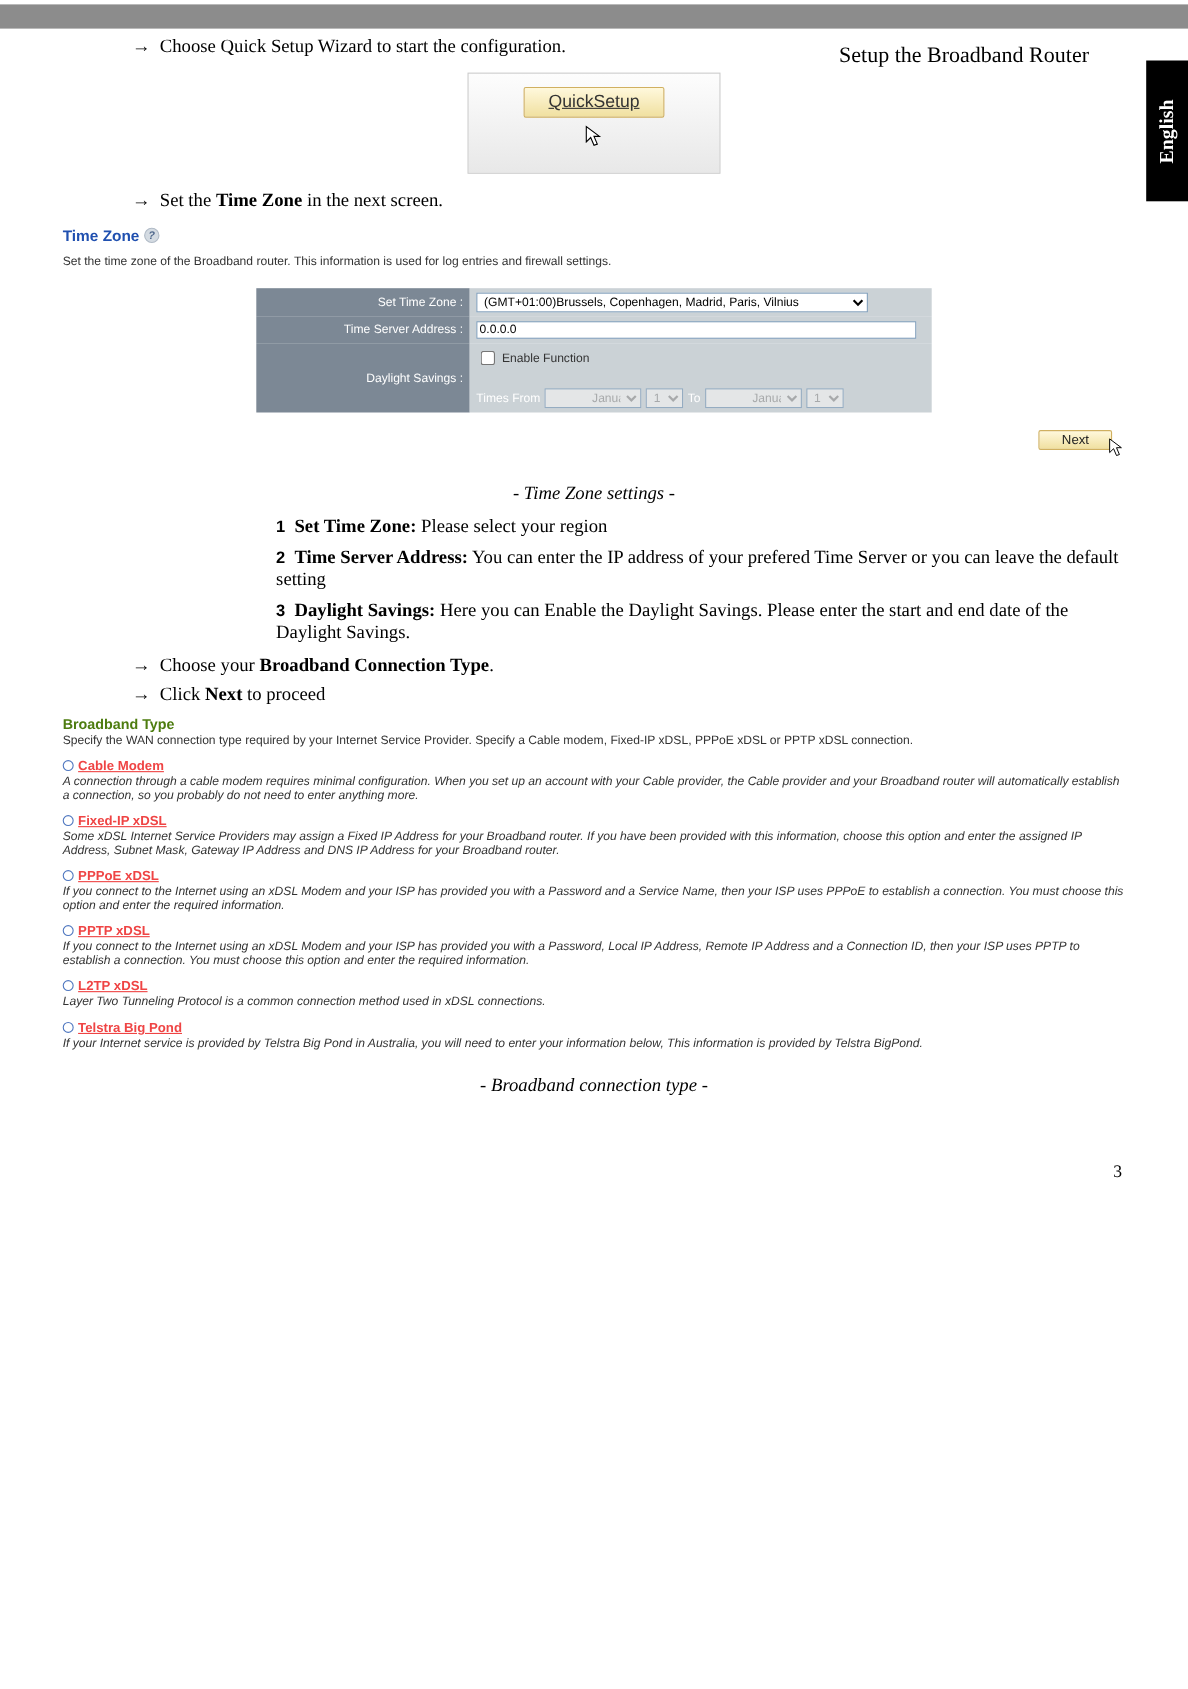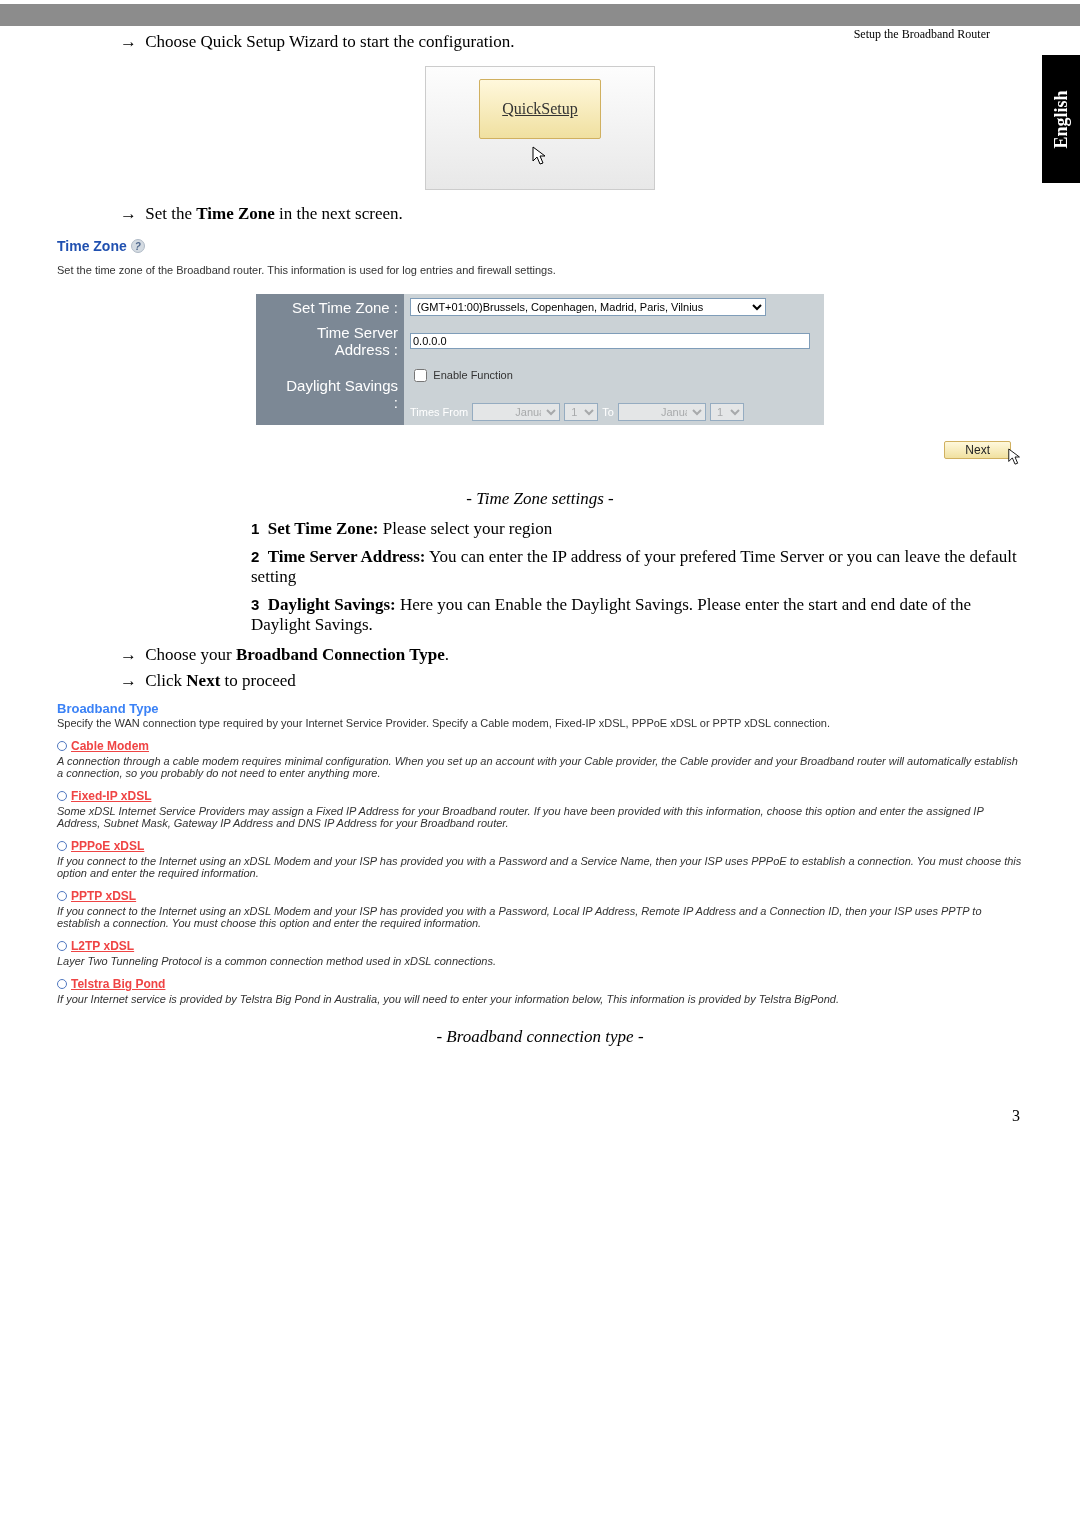--- a/index.html
+++ b/index.html
@@ -12,23 +12,23 @@
     width: 1080px;
   }
   .topbar {
     background: #8c8c8c;
     height: 22px;
     width: 100%;
     margin-top: 4px;
   }
   .header-right {
     position: absolute;
-    top: 27px;
+    top: 39px;
     right: 90px;
-    font-size: 12px;
+    font-size: 20px;
     color: #000;
   }
   .lang-tab {
     position: absolute;
     top: 55px;
     right: 0;
     background: #000;
     color: #fff;
     width: 38px;
     height: 128px;
@@ -59,22 +59,22 @@
     background: linear-gradient(#fdfdfd, #e8e8e8);
     padding: 12px 18px 22px;
     display: flex;
     flex-direction: column;
     align-items: center;
   }
   .qs-button {
     border: 1px solid #d0b060;
     background: linear-gradient(#fff8dc, #f0e0a0);
     border-radius: 2px;
-    padding: 20px 22px;
-    font-family: Liberation Serif, serif;
+    padding: 4px 22px;
+    font-family: Liberation Sans, sans-serif;
     font-size: 16px;
     color: #333;
     text-decoration: underline;
     margin-bottom: 6px;
     cursor: pointer;
   }
   .cursor-svg { display:block; }
   .tz-section {
     font-family: Arial, sans-serif;
     margin: 8px 0 0 0;
@@ -99,23 +99,23 @@
     border-collapse: collapse;
   }
   .tz-table td {
     padding: 4px 6px;
     font-size: 12px;
   }
   .tz-table td.lbl {
     background: #7c8895;
     color: #fff;
     text-align: right;
-    width: 148px;
+    width: 194px;
     vertical-align: middle;
-    font-size: 15px;
+    font-size: 11px;
     padding-left: 24px;
   }
   .tz-table td.val {
     background: #cbd2d6;
     color: #333;
     width: 420px;
     vertical-align: middle;
   }
   .sel, .inp {
     font-family: Arial, sans-serif;
@@ -167,21 +167,21 @@
     font-size: 15px;
   }
   .bt-section {
     font-family: Arial, sans-serif;
     font-size: 11px;
     color: #333;
     margin-top: 10px;
     padding: 0 2px;
   }
   .bt-headline {
-    color: #3b82f6;
+    color: #4d7c0f;
     font-weight: bold;
     font-size: 13px;
     margin: 10px 0 1px;
   }
   .bt-intro { margin-bottom: 10px; }
   .bt-opt { margin: 10px 0 2px; display:flex; align-items:center; gap:4px; }
   .bt-opt .radio {
     width: 10px; height: 10px; border: 1px solid #5078c0; border-radius: 50%; display:inline-block;
   }
   .bt-opt a {

